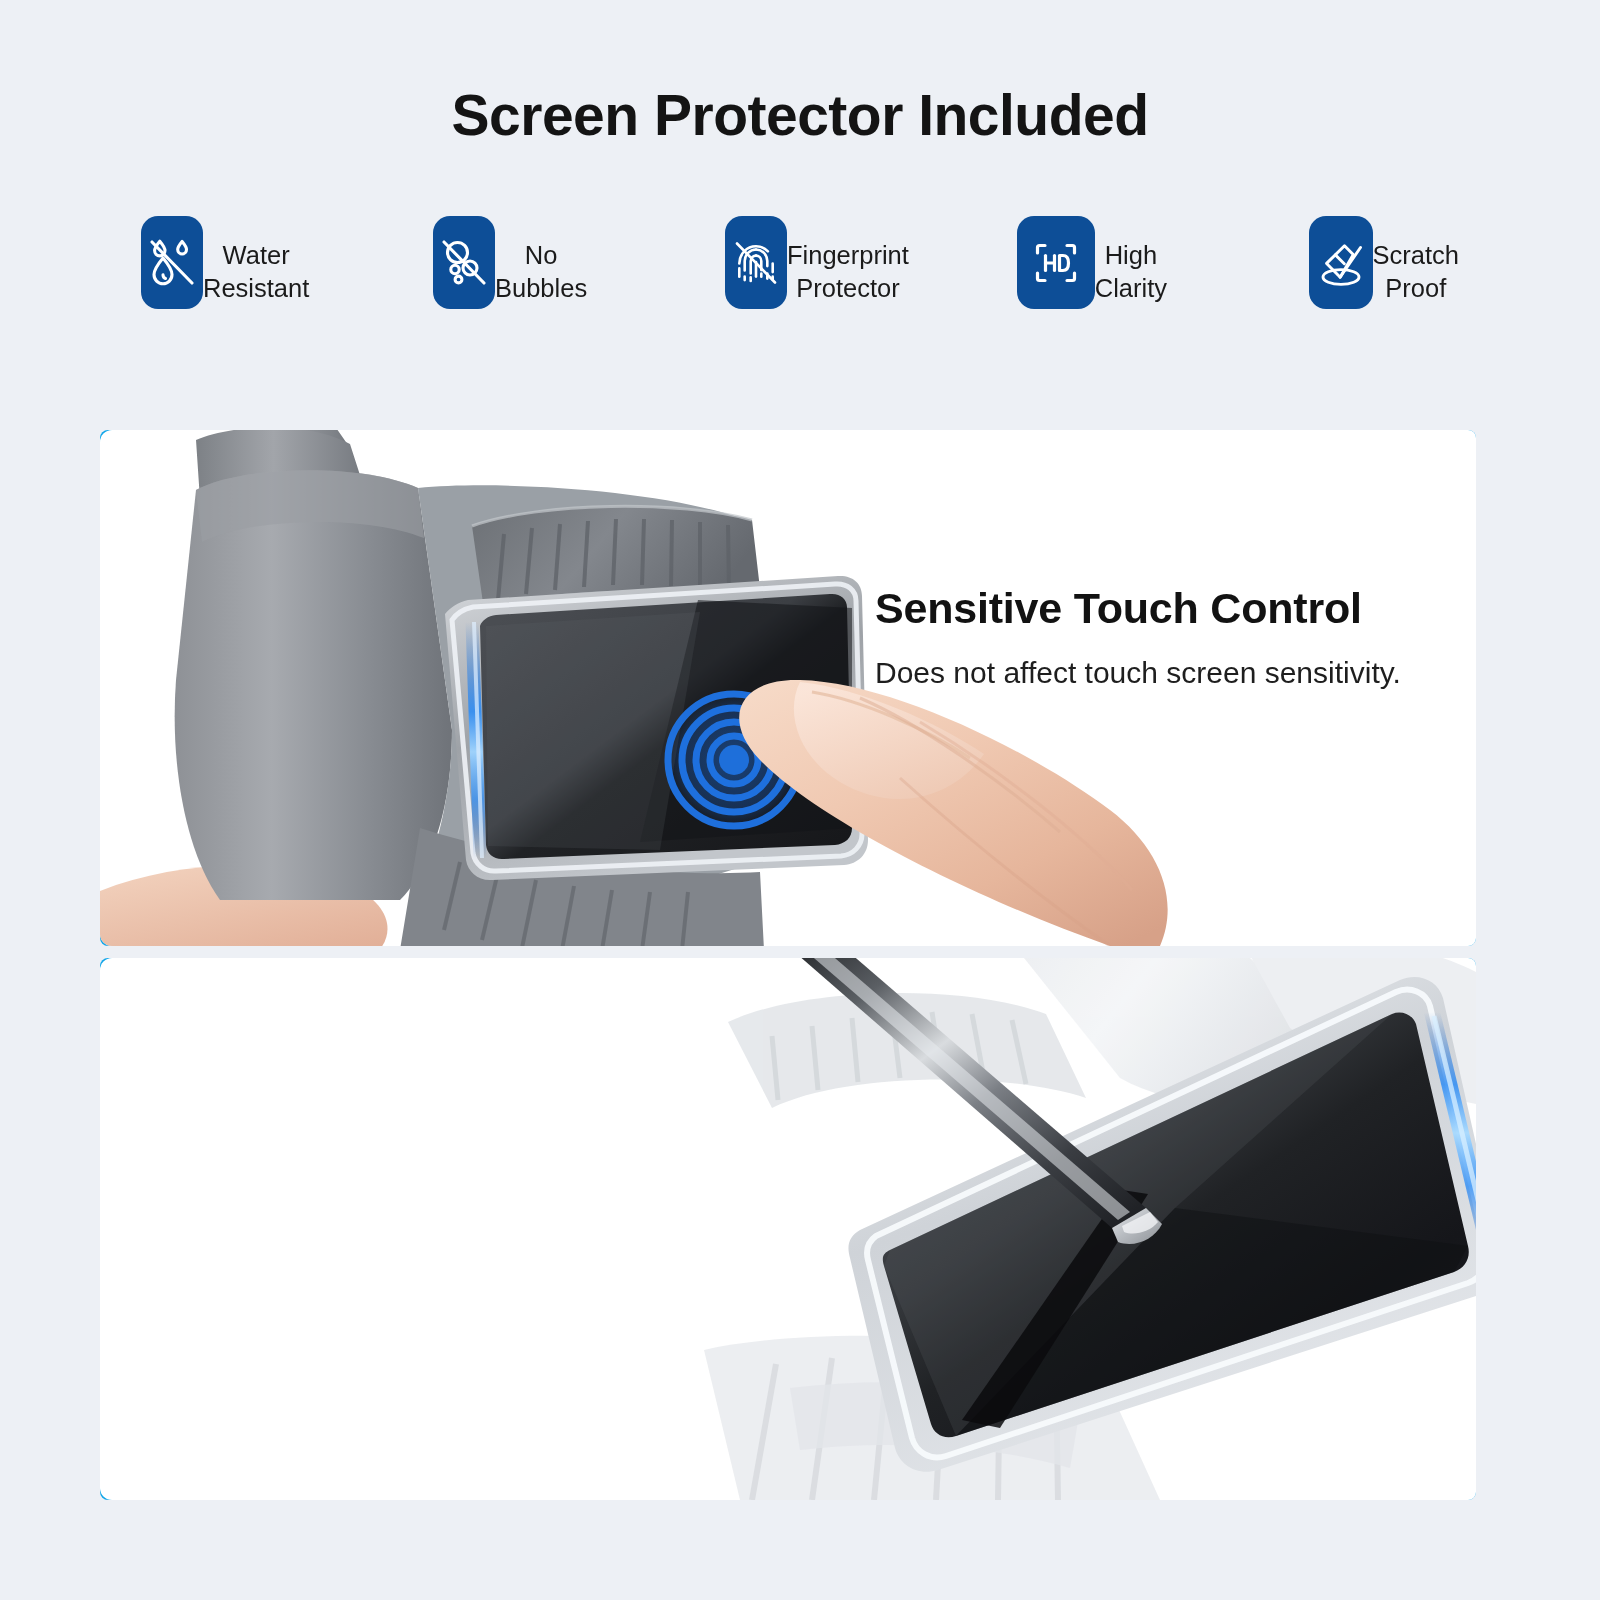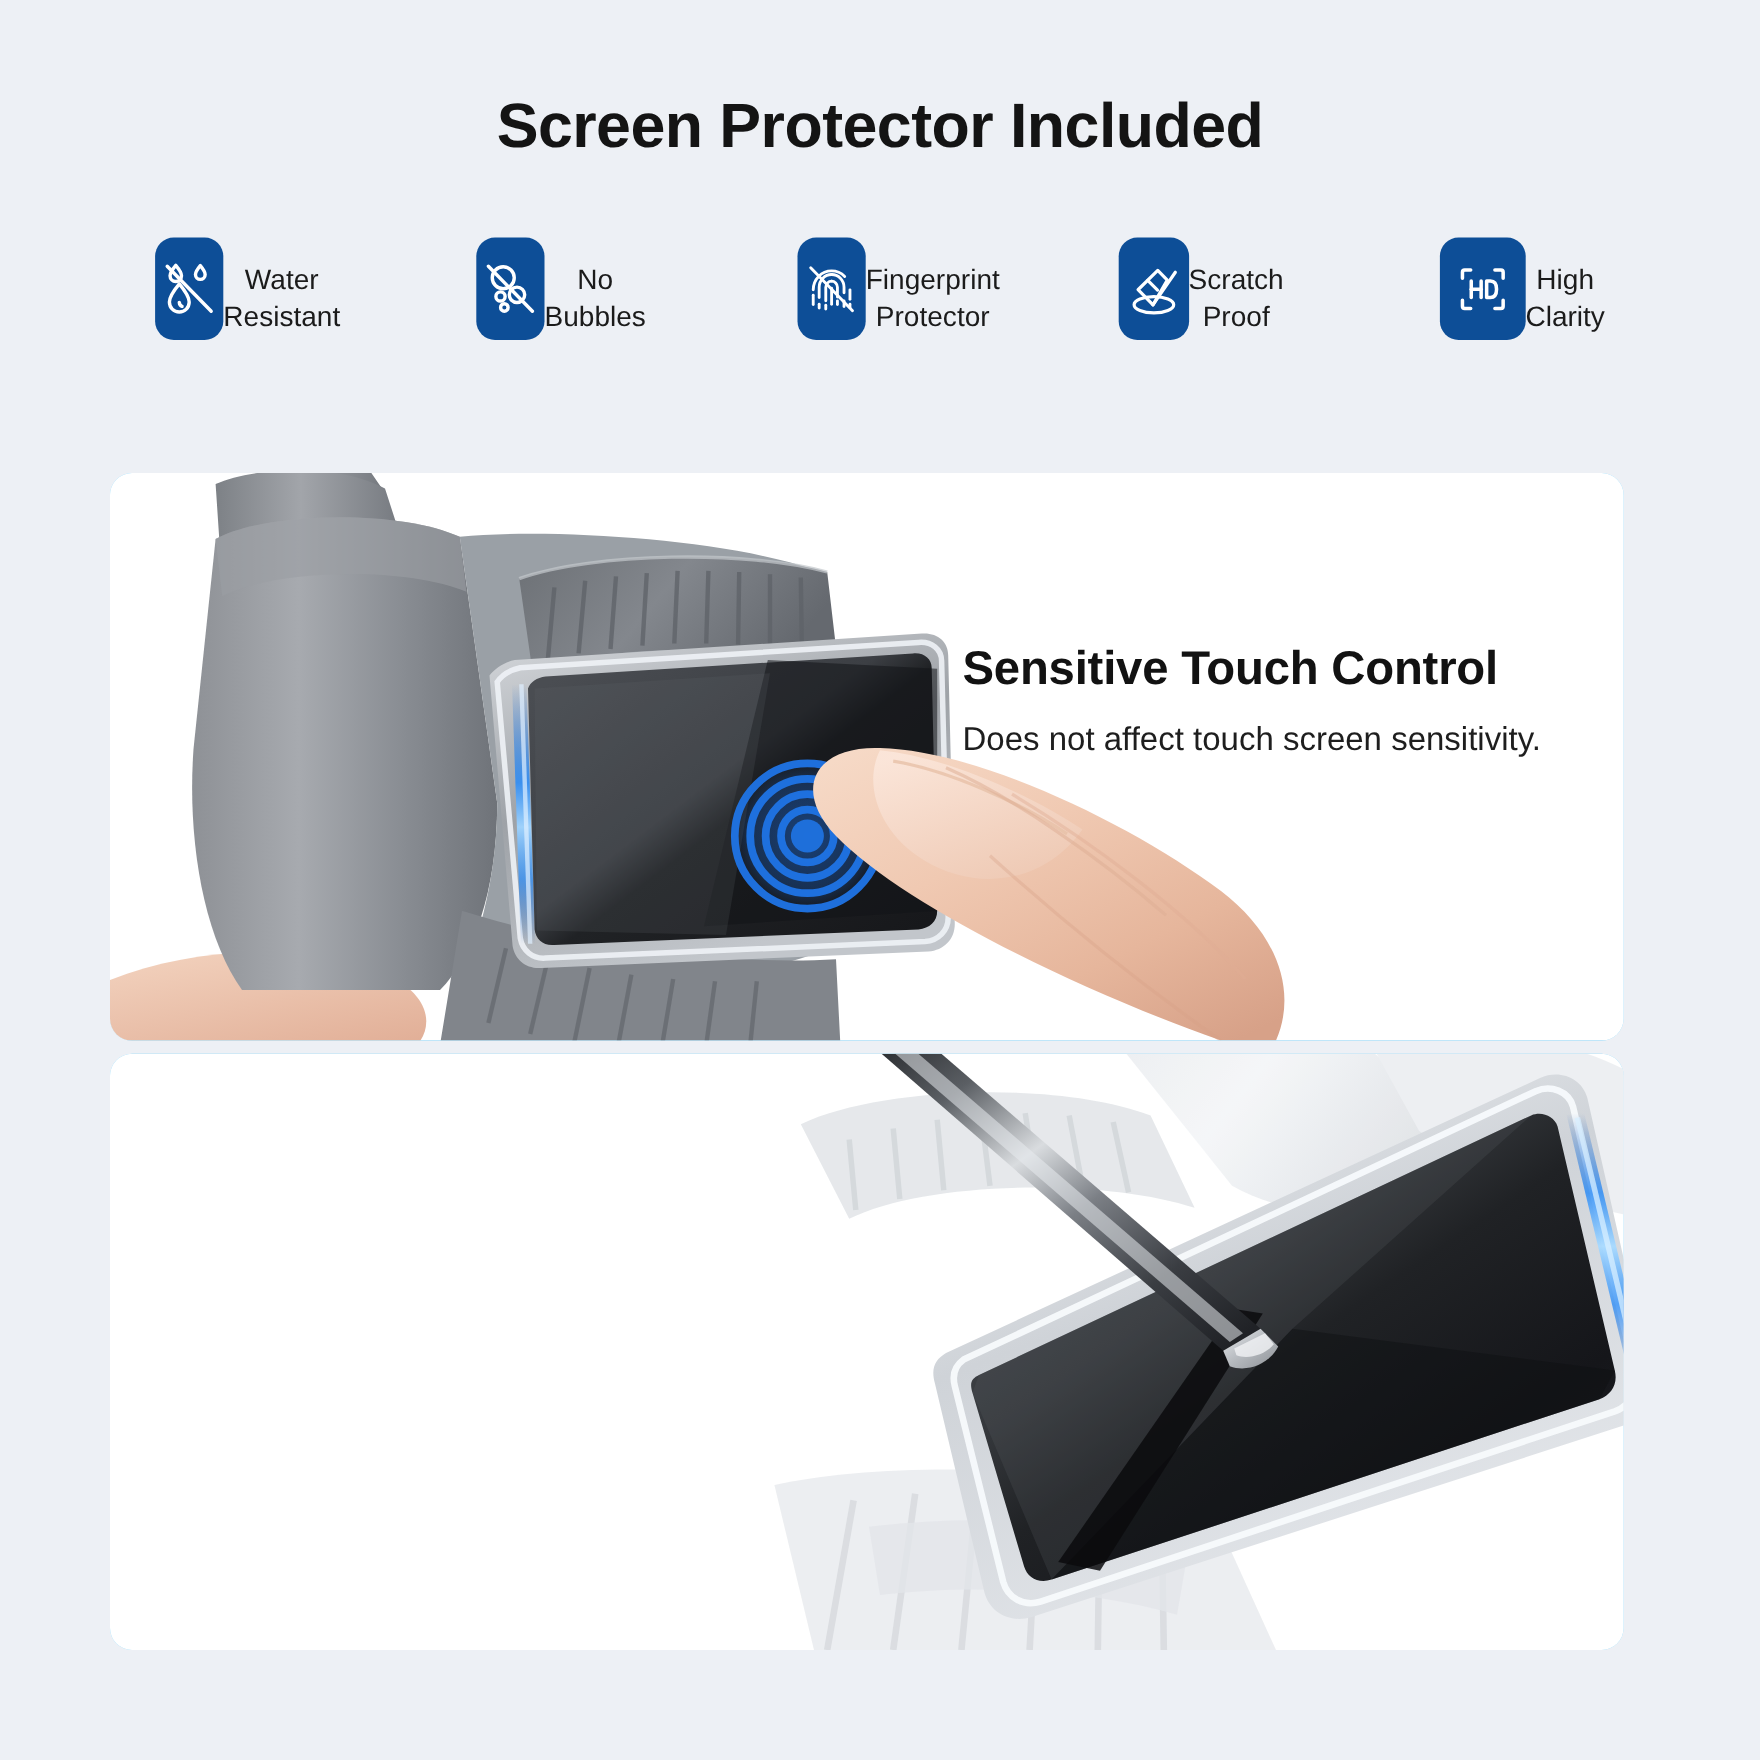--- a/index.html
+++ b/index.html
@@ -63,22 +63,22 @@
     color: #1b1b1b;
     white-space: pre-line;
     font-weight: 400;
   }
 
   
   .card {
     position: absolute;
     left: 100px;
     width: 1376px;
-    background: #7dd3fc;
-    border-radius: 20px;
+    background: #0ea5e9;
+    border-radius: 8px;
     overflow: hidden;
   }
   #card-touch { top: 430px; height: 516px; }
   #card-hardness { top: 958px; height: 542px; }
 
   .card-text {
     position: absolute;
     z-index: 5;
   }
   .card-heading {
@@ -166,49 +166,49 @@
         </svg>
       </span>
     </div>
     <div class="feature-label">Fingerprint
 Protector</div>
   </div>
 
   <div class="feature-item">
     <div class="feature-tile">
       <span>
-        <svg width="62" height="62" viewBox="0 0 62 62" fill="none" stroke="#ffffff" stroke-width="2.9" stroke-linecap="round" stroke-linejoin="round">
-          <ellipse cx="31" cy="45" rx="18" ry="7.4"></ellipse>
-          <path d="M30.2 45.2 L16.6 31.4 L34.5 13.8 L43.2 22.6 Z"></path>
-          <line x1="25.4" y1="22.9" x2="34.3" y2="31.8"></line>
-          <line x1="30.1" y1="45.2" x2="50.5" y2="15.5"></line>
-        </svg>
-      </span>
-    </div>
-    <div class="feature-label">Scratch
-Proof</div>
-  </div>
-
-  <div class="feature-item">
-    <div class="feature-tile">
-      <span>
         <svg width="62" height="62" viewBox="0 0 62 62" fill="none" stroke="#ffffff" stroke-width="3.2" stroke-linecap="round" stroke-linejoin="round">
           <path d="M20 13.5h-5.5a2 2 0 0 0-2 2V21"></path>
           <path d="M42 13.5h5.5a2 2 0 0 1 2 2V21"></path>
           <path d="M20 48.5h-5.5a2 2 0 0 1-2-2V41"></path>
           <path d="M42 48.5h5.5a2 2 0 0 0 2-2V41"></path>
           <path d="M20.5 23.5v15"></path>
           <path d="M29.5 23.5v15"></path>
           <path d="M20.5 31h9"></path>
           <path d="M34.5 23.5v15h3.4c3.6 0 5.6-2.6 5.6-7.5s-2-7.5-5.6-7.5z"></path>
         </svg>
       </span>
     </div>
     <div class="feature-label">High
 Clarity</div>
+  </div>
+
+  <div class="feature-item">
+    <div class="feature-tile">
+      <span>
+        <svg width="62" height="62" viewBox="0 0 62 62" fill="none" stroke="#ffffff" stroke-width="2.9" stroke-linecap="round" stroke-linejoin="round">
+          <ellipse cx="31" cy="45" rx="18" ry="7.4"></ellipse>
+          <path d="M30.2 45.2 L16.6 31.4 L34.5 13.8 L43.2 22.6 Z"></path>
+          <line x1="25.4" y1="22.9" x2="34.3" y2="31.8"></line>
+          <line x1="30.1" y1="45.2" x2="50.5" y2="15.5"></line>
+        </svg>
+      </span>
+    </div>
+    <div class="feature-label">Scratch
+Proof</div>
   </div>
 </div>
 
 <div class="card" id="card-touch">
 
   <div class="photo">
     <svg width="1400" height="516" viewBox="0 0 1400 516">
       <defs>
         <linearGradient id="bodyG" x1="0" y1="0" x2="1" y2="0">
           <stop offset="0" stop-color="#8e9196"></stop>

